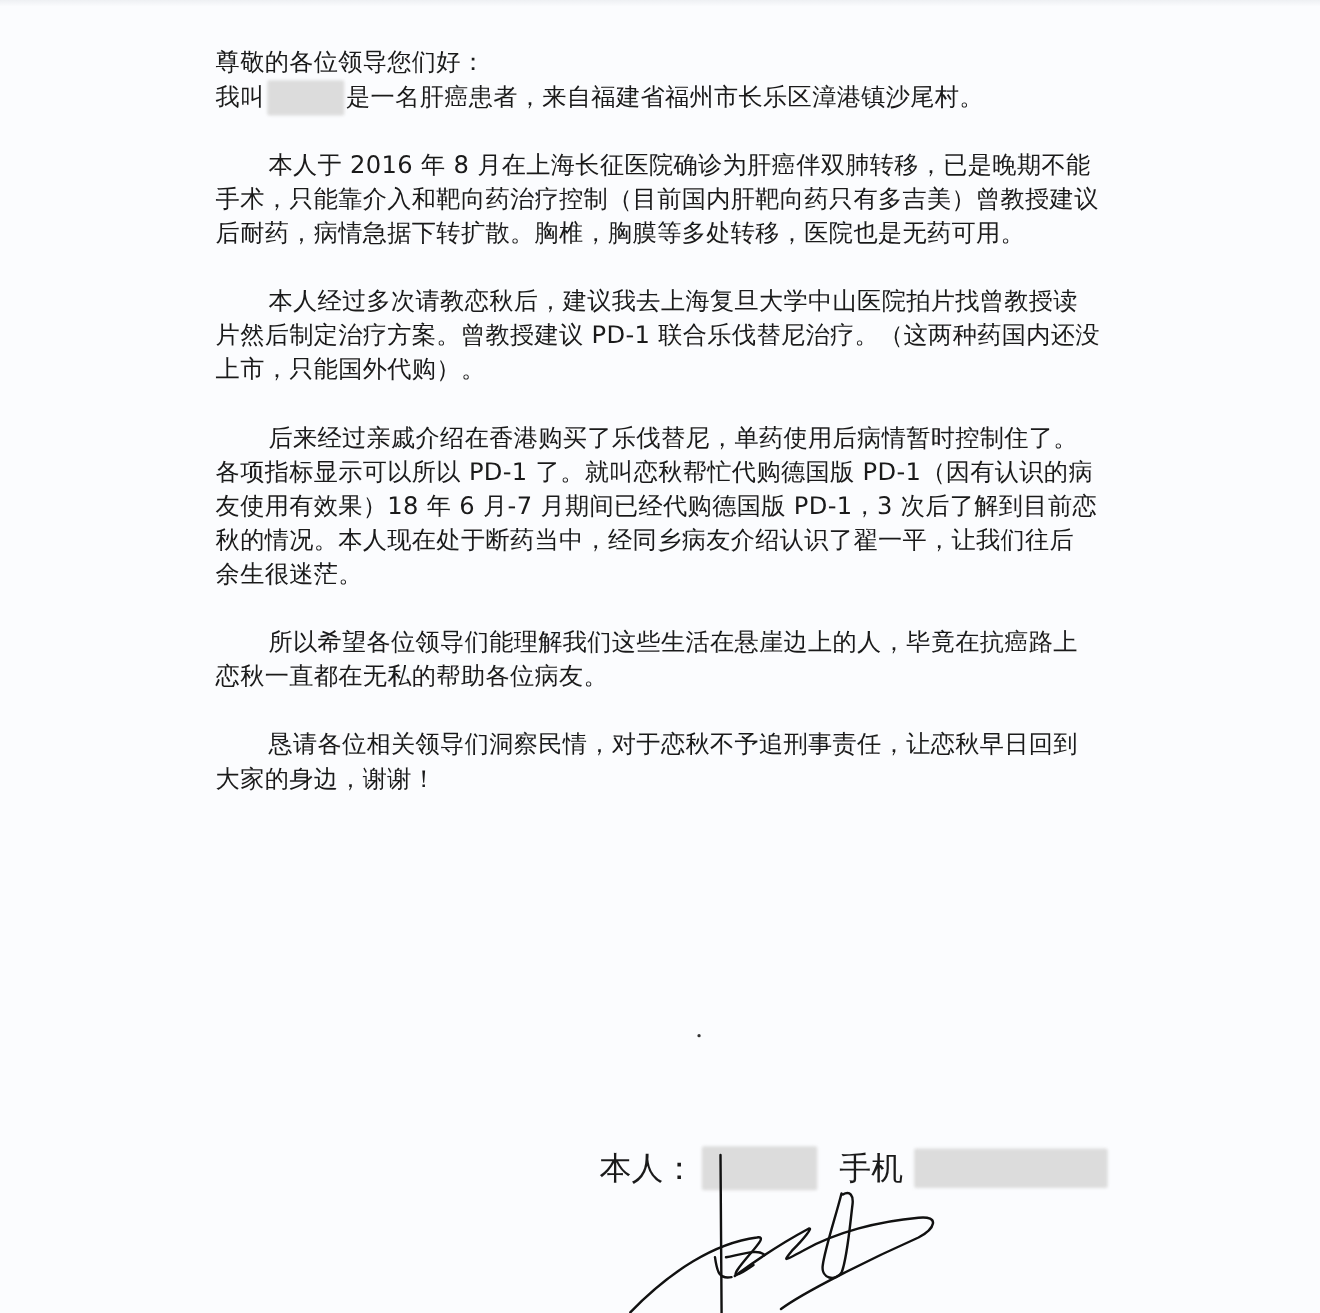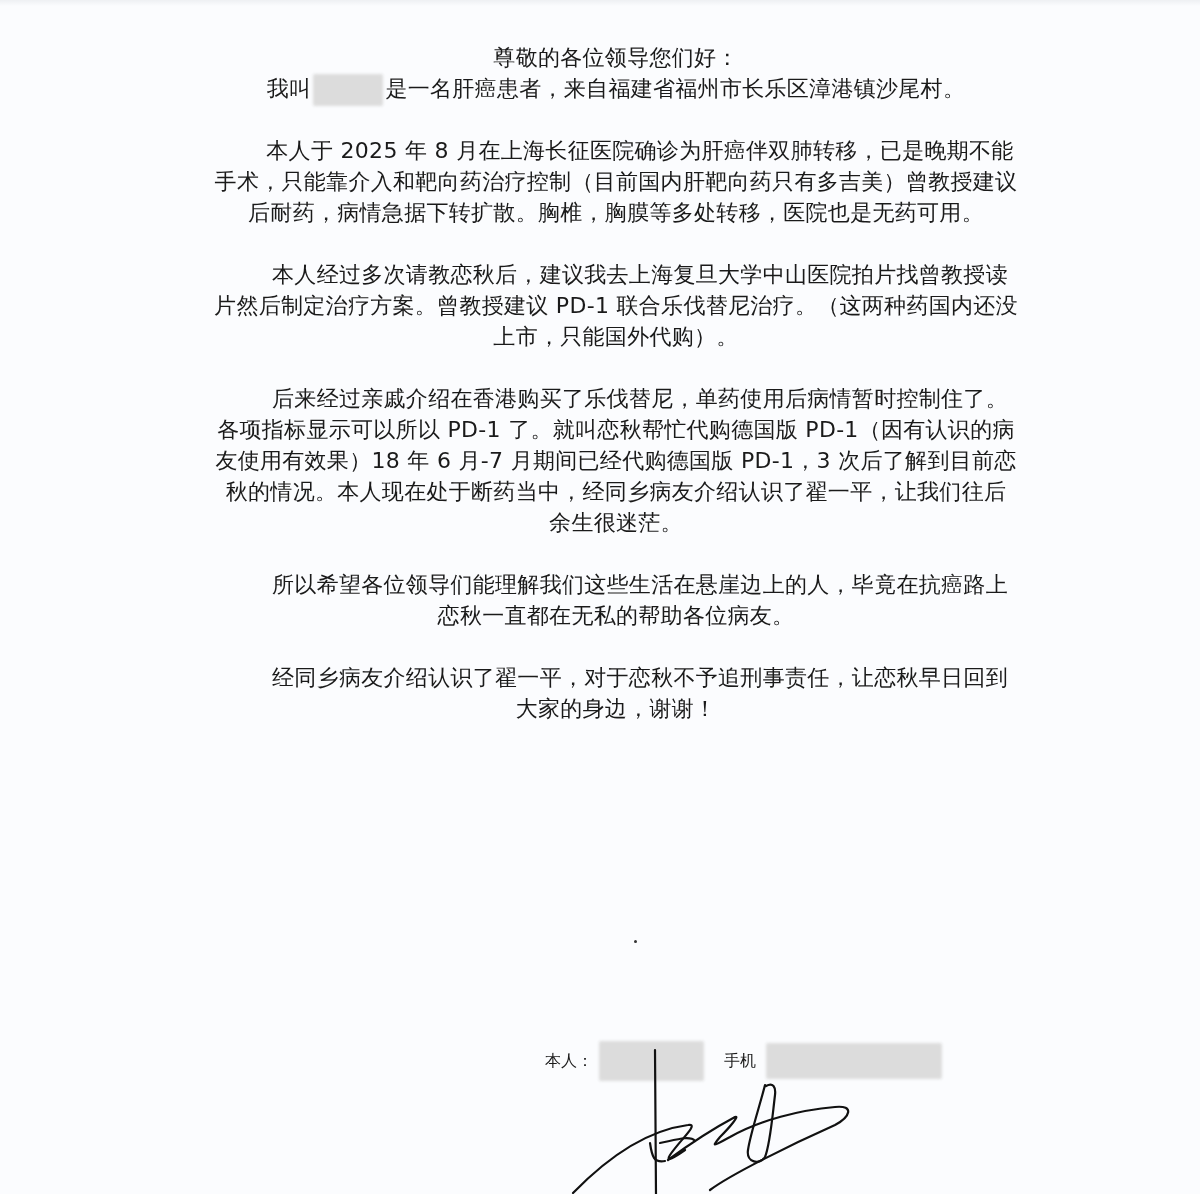--- a/index.html
+++ b/index.html
@@ -22,21 +22,20 @@
       background: linear-gradient(#eef0f3, #fbfcfe);
     }
     .letter {
       position: absolute;
       left: 196px;
       top: 42px;
       width: 840px;
       font-size: 22px;
       line-height: 31px;
       letter-spacing: 0.3px;
-      text-align: center;
     }
     .line {
       display: block;
       white-space: nowrap;
       height: 31px;
     }
     .para {
       display: block;
       margin-bottom: 31px;
     }
@@ -52,21 +51,21 @@
     }
     .redact-name-inline {
       width: 70px;
       height: 32px;
       margin: 0 2px 0 2px;
     }
     .sign-row {
       position: absolute;
       left: 545px;
       top: 1040px;
-      font-size: 16px;
+      font-size: 29px;
       line-height: 40px;
       white-space: nowrap;
     }
     .sign-row span { vertical-align: middle; }
     .redact-signer {
       width: 105px;
       height: 40px;
       margin: 0 20px 0 6px;
     }
     .redact-phone {
@@ -93,21 +92,21 @@
 
 <div class="top-edge"></div>
 
 <div class="letter">
   <span class="line">尊敬的各位领导您们好：</span>
   <span class="line para">
     <span>我叫</span><span class="redact redact-name-inline"></span><span>是一名肝癌患者，来自福建省福州市长乐区漳港镇沙尾村。</span>
   </span>
 
   <div class="para">
-    <span class="line indent">本人于 2025 年 8 月在上海长征医院确诊为肝癌伴双肺转移，已是晚期不能</span>
+    <span class="line indent">本人于 2016 年 8 月在上海长征医院确诊为肝癌伴双肺转移，已是晚期不能</span>
     <span class="line">手术，只能靠介入和靶向药治疗控制（目前国内肝靶向药只有多吉美）曾教授建议</span>
     <span class="line">后耐药，病情急据下转扩散。胸椎，胸膜等多处转移，医院也是无药可用。</span>
   </div>
 
 
   <div class="para">
     <span class="line indent">本人经过多次请教恋秋后，建议我去上海复旦大学中山医院拍片找曾教授读</span>
     <span class="line">片然后制定治疗方案。曾教授建议 PD-1 联合乐伐替尼治疗。（这两种药国内还没</span>
     <span class="line">上市，只能国外代购）。</span>
   </div>
@@ -119,21 +118,21 @@
     <span class="line">秋的情况。本人现在处于断药当中，经同乡病友介绍认识了翟一平，让我们往后</span>
     <span class="line">余生很迷茫。</span>
   </div>
 
   <div class="para">
     <span class="line indent">所以希望各位领导们能理解我们这些生活在悬崖边上的人，毕竟在抗癌路上</span>
     <span class="line">恋秋一直都在无私的帮助各位病友。</span>
   </div>
 
   <div class="para">
-    <span class="line indent">经同乡病友介绍认识了翟一平，对于恋秋不予追刑事责任，让恋秋早日回到</span>
+    <span class="line indent">恳请各位相关领导们洞察民情，对于恋秋不予追刑事责任，让恋秋早日回到</span>
     <span class="line">大家的身边，谢谢！</span>
   </div>
 </div>
 
 <span class="speck" style="left:634px; top:940px;"></span>
 
 <div class="sign-row">
   <span>本人：</span><span class="redact redact-signer"></span><span>手机</span><span class="redact redact-phone"></span>
 </div>
 

